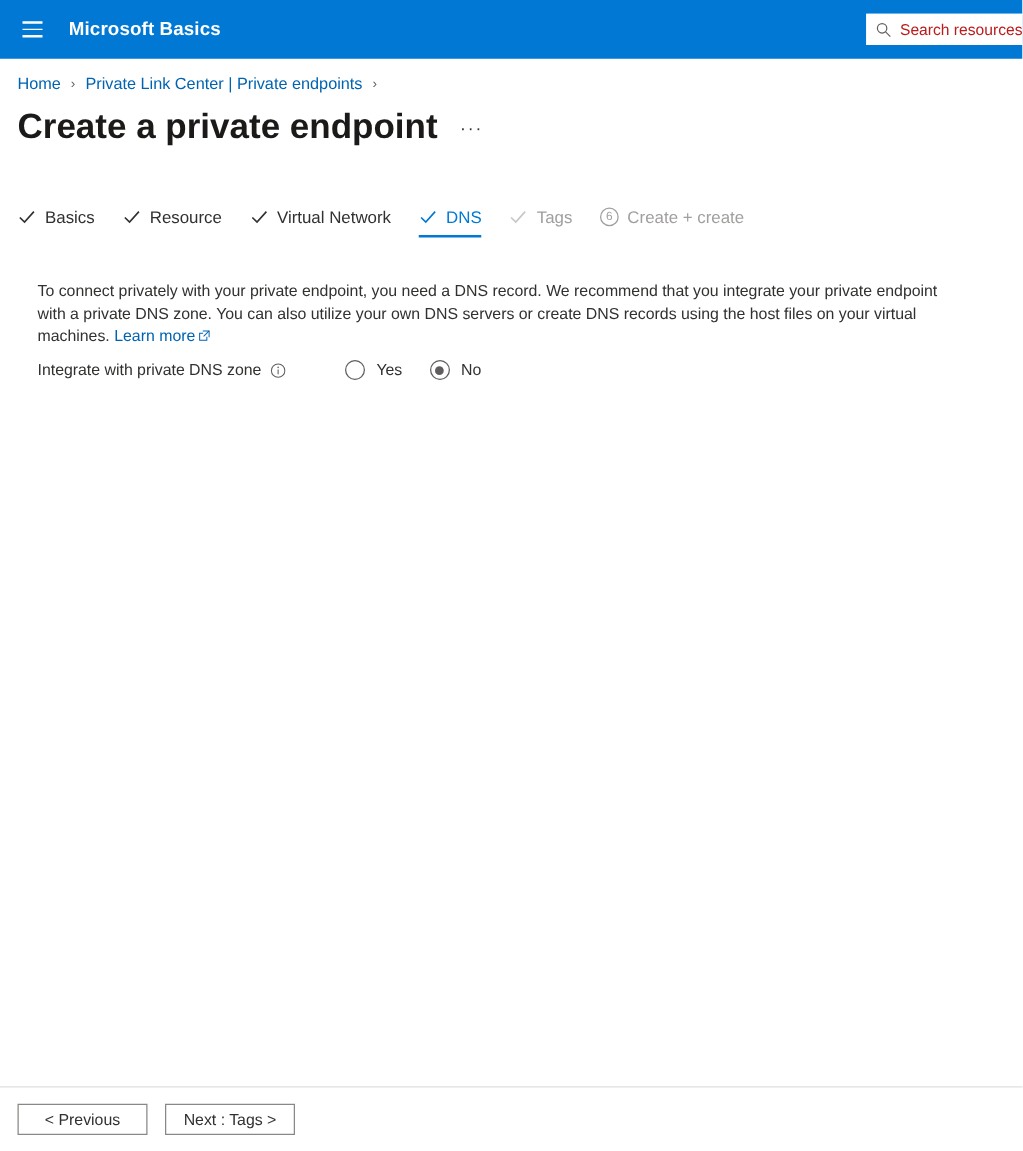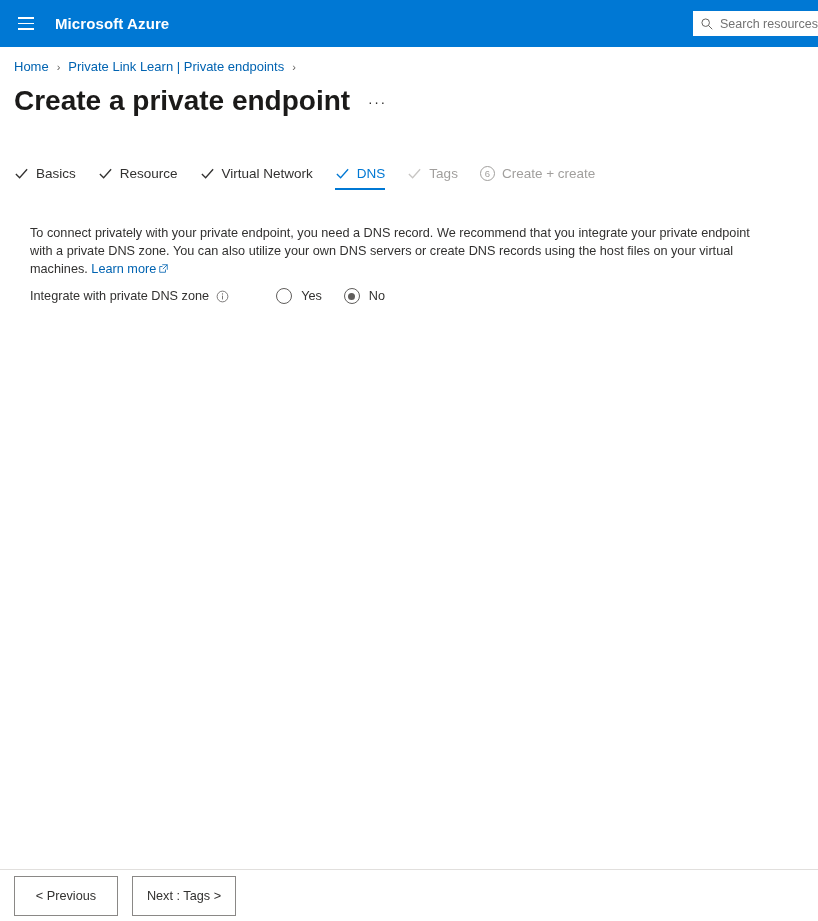--- a/index.html
+++ b/index.html
@@ -53,21 +53,21 @@
     padding: 0 6px;
     font-size: 12.5px;
     color: #605e5c;
   }
   .search-icon {
     width: 14px; height: 14px;
     margin-right: 6px;
     flex: 0 0 auto;
     display: block;
   }
-  .search-placeholder { color: #737373; font-size: 12.5px; white-space: nowrap; }
+  .search-placeholder { color: #b91c1c; font-size: 12.5px; white-space: nowrap; }
 
   
   .breadcrumb {
     display: flex;
     align-items: center;
     padding: 12px 0 0 14px;
     font-size: 13px;
   }
   .crumb-link {
     color: #0063b1;
@@ -231,21 +231,21 @@
     left: 0; right: 0;
     bottom: 0;
     height: 52px;
     border-top: 1px solid #e1dfdd;
     background: #ffffff;
     display: flex;
     align-items: center;
     padding-left: 14px;
   }
   .btn {
-    height: 40px;
+    height: 25px;
     min-width: 104px;
     border: 1px solid #8a8886;
     background: #ffffff;
     color: #323130;
     font-size: 12.7px;
     font-family: "Liberation Sans", sans-serif;
     cursor: pointer;
     padding: 0 10px;
     margin-right: 14px;
     display: flex;
@@ -255,34 +255,34 @@
 </style>
 </head>
 <body>
 
 <div class="topbar">
   <div class="hamburger">
     <span></span>
     <span></span>
     <span></span>
   </div>
-  <div class="brand">Microsoft Azure</div>
+  <div class="brand">Microsoft Basics</div>
   <div class="search-box">
     <svg class="search-icon" viewBox="0 0 16 16">
       <circle cx="6.5" cy="6.5" r="4.3" fill="none" stroke="#605e5c" stroke-width="1.1"></circle>
       <line x1="9.7" y1="9.7" x2="14" y2="14" stroke="#605e5c" stroke-width="1.1"></line>
     </svg>
     <span class="search-placeholder">Search resources</span>
   </div>
 </div>
 
 <div class="breadcrumb">
   <a class="crumb-link">Home</a>
   <span class="crumb-sep">›</span>
-  <a class="crumb-link">Private Link Learn | Private endpoints</a>
+  <a class="crumb-link">Private Link Center | Private endpoints</a>
   <span class="crumb-sep">›</span>
 </div>
 
 <div class="title-row">
   <div class="page-title">Create a private endpoint</div>
   <div class="ellipsis-btn">···</div>
 </div>
 
 <div class="tabs">
 

